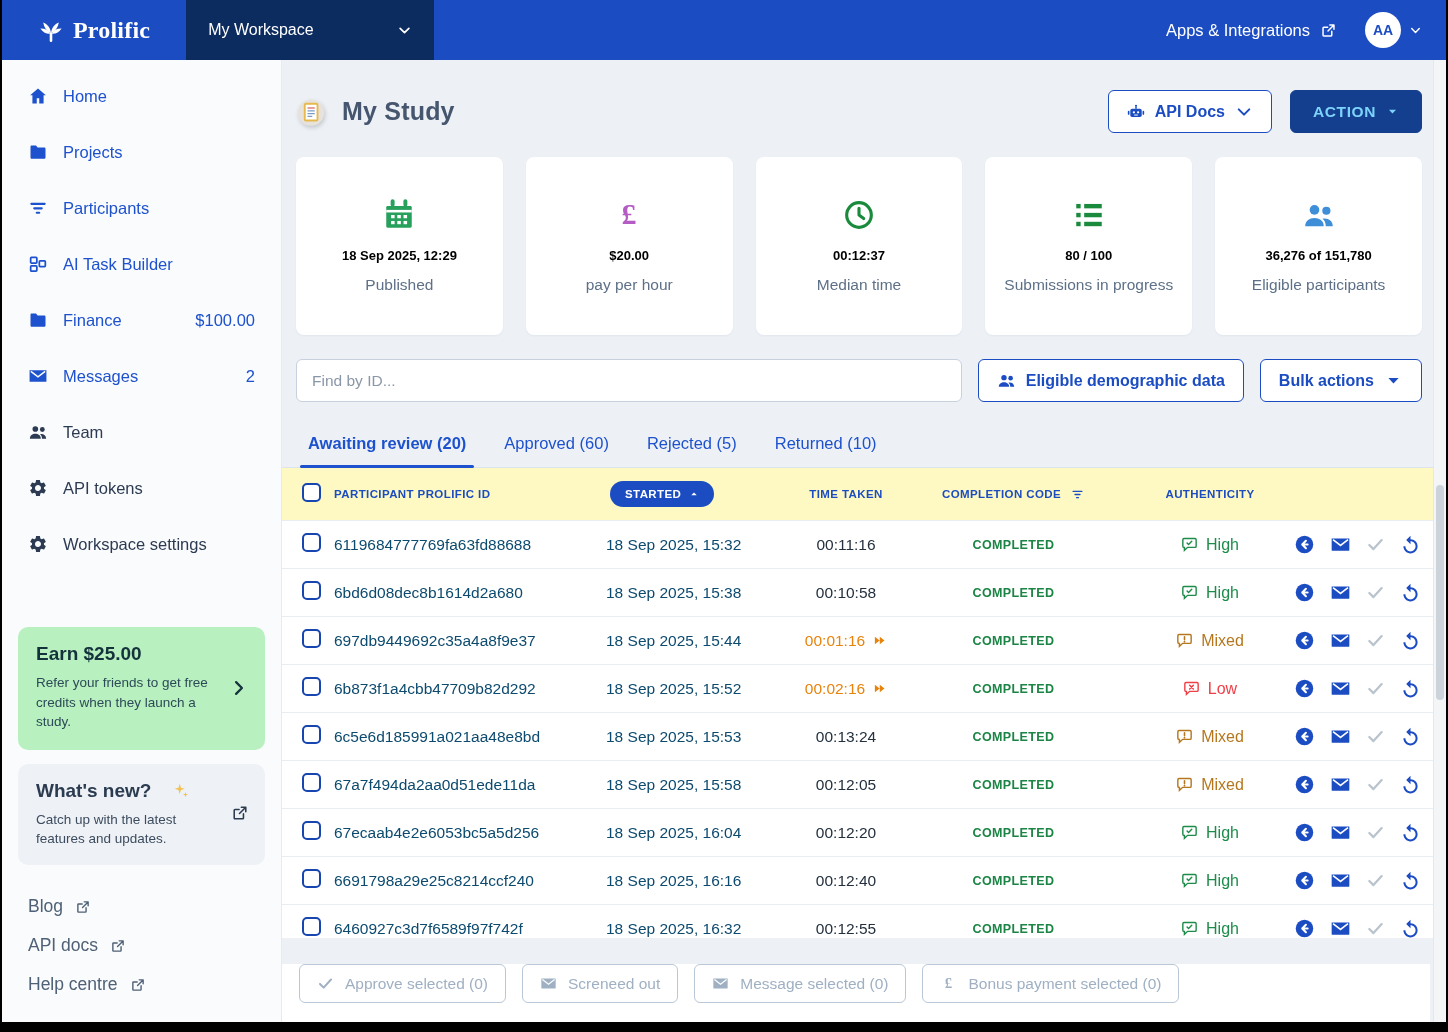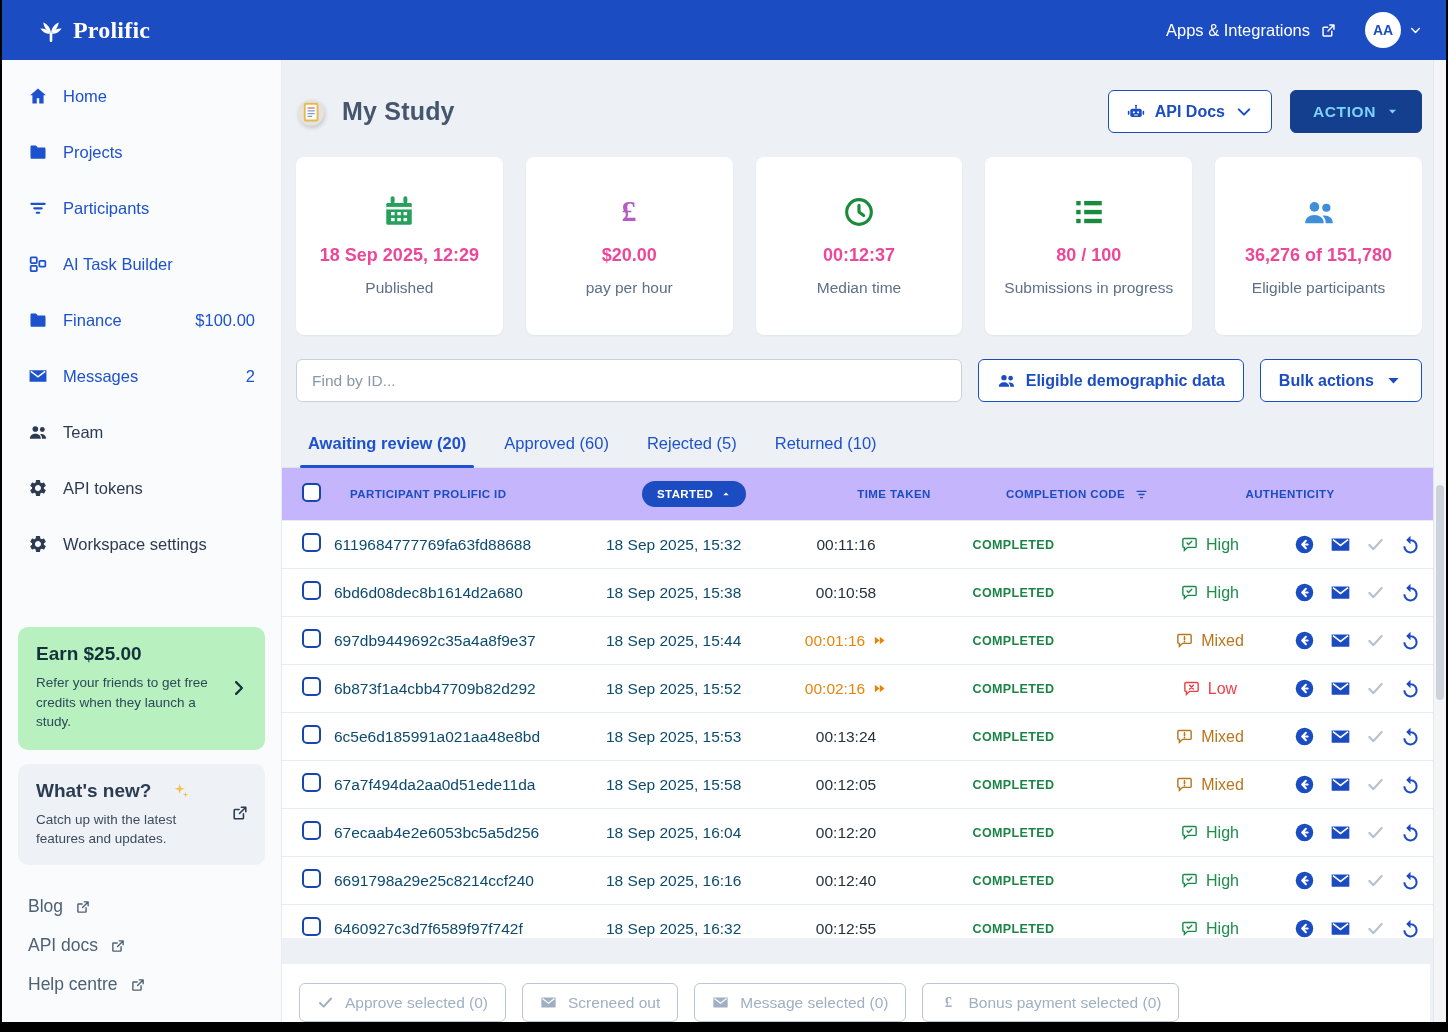--- a/index.html
+++ b/index.html
@@ -51,38 +51,38 @@
   .page-title { font-size:25px; font-weight:600; color:#46566e; margin-left:16px; letter-spacing:.2px; }
   .head-actions { margin-left:auto; display:flex; gap:18px; }
   .btn { display:flex; align-items:center; gap:10px; border-radius:6px; font-size:16px; font-weight:bold; height:43px; padding:0 18px; cursor:pointer; background:#fff; border:1.5px solid #1b4cc2; color:#1b4cc2; }
   .btn .ic { font-size:18px; }
   .btn.navy { background:#133f8e; border-color:#133f8e; color:#7dd3fc; font-size:15.5px; letter-spacing:.6px; padding:0 22px; }
   .btn.navy .ic { font-size:13px; }
 
   .cards { display:flex; gap:23px; margin-top:24px; }
   .stat-card { flex:1; background:#fff; border-radius:8px; height:178px; display:flex; flex-direction:column; align-items:center; justify-content:center; box-shadow:0 1px 2px rgba(20,40,80,.05); }
   .stat-card .ic { font-size:34px; }
-  .stat-value { font-size:18px; font-weight:600; color:#ec4899; margin-top:16px; white-space:nowrap; }
+  .stat-value { font-size:13px; font-weight:600; color:#000000; margin-top:16px; white-space:nowrap; }
   .stat-label { font-size:15.5px; color:#5d7087; margin-top:13px; }
 
   .toolbar { display:flex; gap:16px; margin-top:24px; }
   .search-input { flex:1; height:43px; border:1px solid #c7d1dd; border-radius:6px; padding:0 15px; font-size:15.5px; color:#24303e; background:#fff; font-family:"Liberation Sans",sans-serif; }
   .search-input::placeholder { color:#8a97a8; }
   .toolbar .btn { font-weight:bold; }
   .toolbar .ic { font-size:19px; }
 
   .tabs { display:flex; gap:38px; margin-top:32px; border-bottom:1px solid #dde4ec; padding-left:26px; }
   .tab { color:#1d51cd; font-size:16.5px; padding-bottom:14px; cursor:pointer; position:relative; }
   .tab.active { font-weight:bold; }
   .tab.active::after { content:""; position:absolute; left:-8px; right:-8px; bottom:-1px; height:3px; background:#1d51cd; border-radius:2px; }
 
   
   .table { background:#fff; }
   .trow { display:grid; grid-template-columns:52px 272px 185px 110px 225px 168px 1fr; align-items:center; }
-  .thead { height:52px; background:#c4b5fd;gap:16px; }
+  .thead { height:52px; background:#fef9c3; }
   .th { color:#1b4cc2; font-size:11.5px; font-weight:bold; letter-spacing:.4px; }
   .cb-cell { padding-left:20px; }
   .checkbox { width:19px; height:19px; border:2px solid #1746b0; border-radius:5px; background:#fff; display:inline-block; cursor:pointer; }
   .sort-pill { display:inline-flex; align-items:center; gap:8px; background:#1b4cc2; color:#fff; border-radius:999px; padding:7px 15px; margin-left:4px; cursor:pointer; }
   .sort-pill .ic { font-size:10px; }
   .th-code { display:flex; align-items:center; justify-content:center; gap:9px; }
   .th-code .ic { font-size:15px; }
   .c-center { text-align:center; justify-self:stretch; }
   .tbody-row { height:48px; border-top:1px solid #e8edf2; font-size:15.5px; }
   .cell-id, .cell-date { color:#0c4a6e; }
@@ -91,21 +91,21 @@
   .cell-time .ic { font-size:15px; }
   .cell-code { color:#1b8545; font-size:12.5px; font-weight:bold; letter-spacing:.4px; text-align:center; }
   .cell-auth { display:flex; align-items:center; justify-content:center; gap:8px; font-size:16px; }
   .cell-auth .ic { font-size:17px; }
   .cell-actions { display:flex; align-items:center; justify-content:flex-end; gap:15px; padding-right:30px; }
   .cell-actions .act { font-size:21px; color:#1b4cc2; cursor:pointer; display:inline-flex; }
   .cell-actions .act.muted { color:#b9c3cd; }
   .table-clip { overflow:hidden; height:418px; }
 
   
-  .footer-bar { position:absolute; left:0; right:16px; bottom:0; height:58px; background:#fff; display:flex; align-items:flex-end; gap:16px; padding-left:17px; }
+  .footer-bar { position:absolute; left:0; right:16px; bottom:0; height:58px; background:#fff; display:flex; align-items:flex-start; gap:16px; padding-left:17px; }
   .fbtn { display:flex; align-items:center; gap:11px; height:39px; border:1px solid #b9c7d6; border-radius:6px; background:#fff; color:#9fb0c3; font-size:15.5px; font-weight:500; padding:0 17px; cursor:default; }
   .fbtn .ic { font-size:17px; }
 
   
   .scrollbar { position:absolute; top:60px; right:2px; bottom:10px; width:13px; background:#f3f5f7; border-left:1px solid #e4e8ec; }
   .scroll-thumb { position:absolute; left:2px; right:2px; top:425px; height:215px; background:#ccd3da; border-radius:6px; }
 
   .ic { width:1em; height:1em; display:inline-block; vertical-align:middle; flex-shrink:0; }
 </style>
 </head>
@@ -118,20 +118,28 @@
       <span class="logo"><svg class="ic" viewBox="0 0 24 24" fill="currentColor" style="width:1em;height:1em;">
             <g fill="currentColor">
               <path d="M12 13.2C11.6 8.4 9.2 5 4.8 3.2c.7 4.6 3.2 7.9 7.2 10z"></path>
               <path d="M12 13.2c.4-4.8 2.8-8.2 7.2-10-.7 4.6-3.2 7.9-7.2 10z"></path>
               <path d="M11.6 13.6C9.8 10.4 6.6 8.7 2.2 8.8c2.3 3.4 5.6 5.3 9.4 4.8z"></path>
               <path d="M12.4 13.6c1.8-3.2 5-4.9 9.4-4.8-2.3 3.4-5.6 5.3-9.4 4.8z"></path>
               <rect x="10.8" y="12.4" width="2.4" height="8.8" rx="1.2"></rect>
             </g>
           </svg></span>
       <span class="brand-name">Prolific</span>
+    </div>
+    <div class="workspace">
+      <span>My Workspace</span>
+      <span class="ic-holder" style="font-size:15px;display:inline-flex;">
+          <svg class="ic" viewBox="0 0 24 24" fill="currentColor" style="width:1em;height:1em;">
+            <path d="M5 8.5 12 15.5 19 8.5" fill="none" stroke="currentColor" stroke-width="2.7" stroke-linecap="round" stroke-linejoin="round"></path>
+          </svg>
+        </span>
     </div>
     <div class="nav-spacer"></div>
     <div class="apps-link">
       <span>Apps &amp; Integrations</span>
       <span style="display:inline-flex;font-size:17px;">
           <svg class="ic" viewBox="0 0 24 24" fill="currentColor" style="width:1em;height:1em;">
             <path d="M13.8 4.3h5.9v5.9M19.3 4.7l-8 8M16.6 13.2v5.5c0 .6-.4 1-1 1H5.3c-.6 0-1-.4-1-1V8.4c0-.6.4-1 1-1h5.5" fill="none" stroke="currentColor" stroke-width="2.1" stroke-linecap="round" stroke-linejoin="round"></path>
           </svg>
         </span>
     </div>

